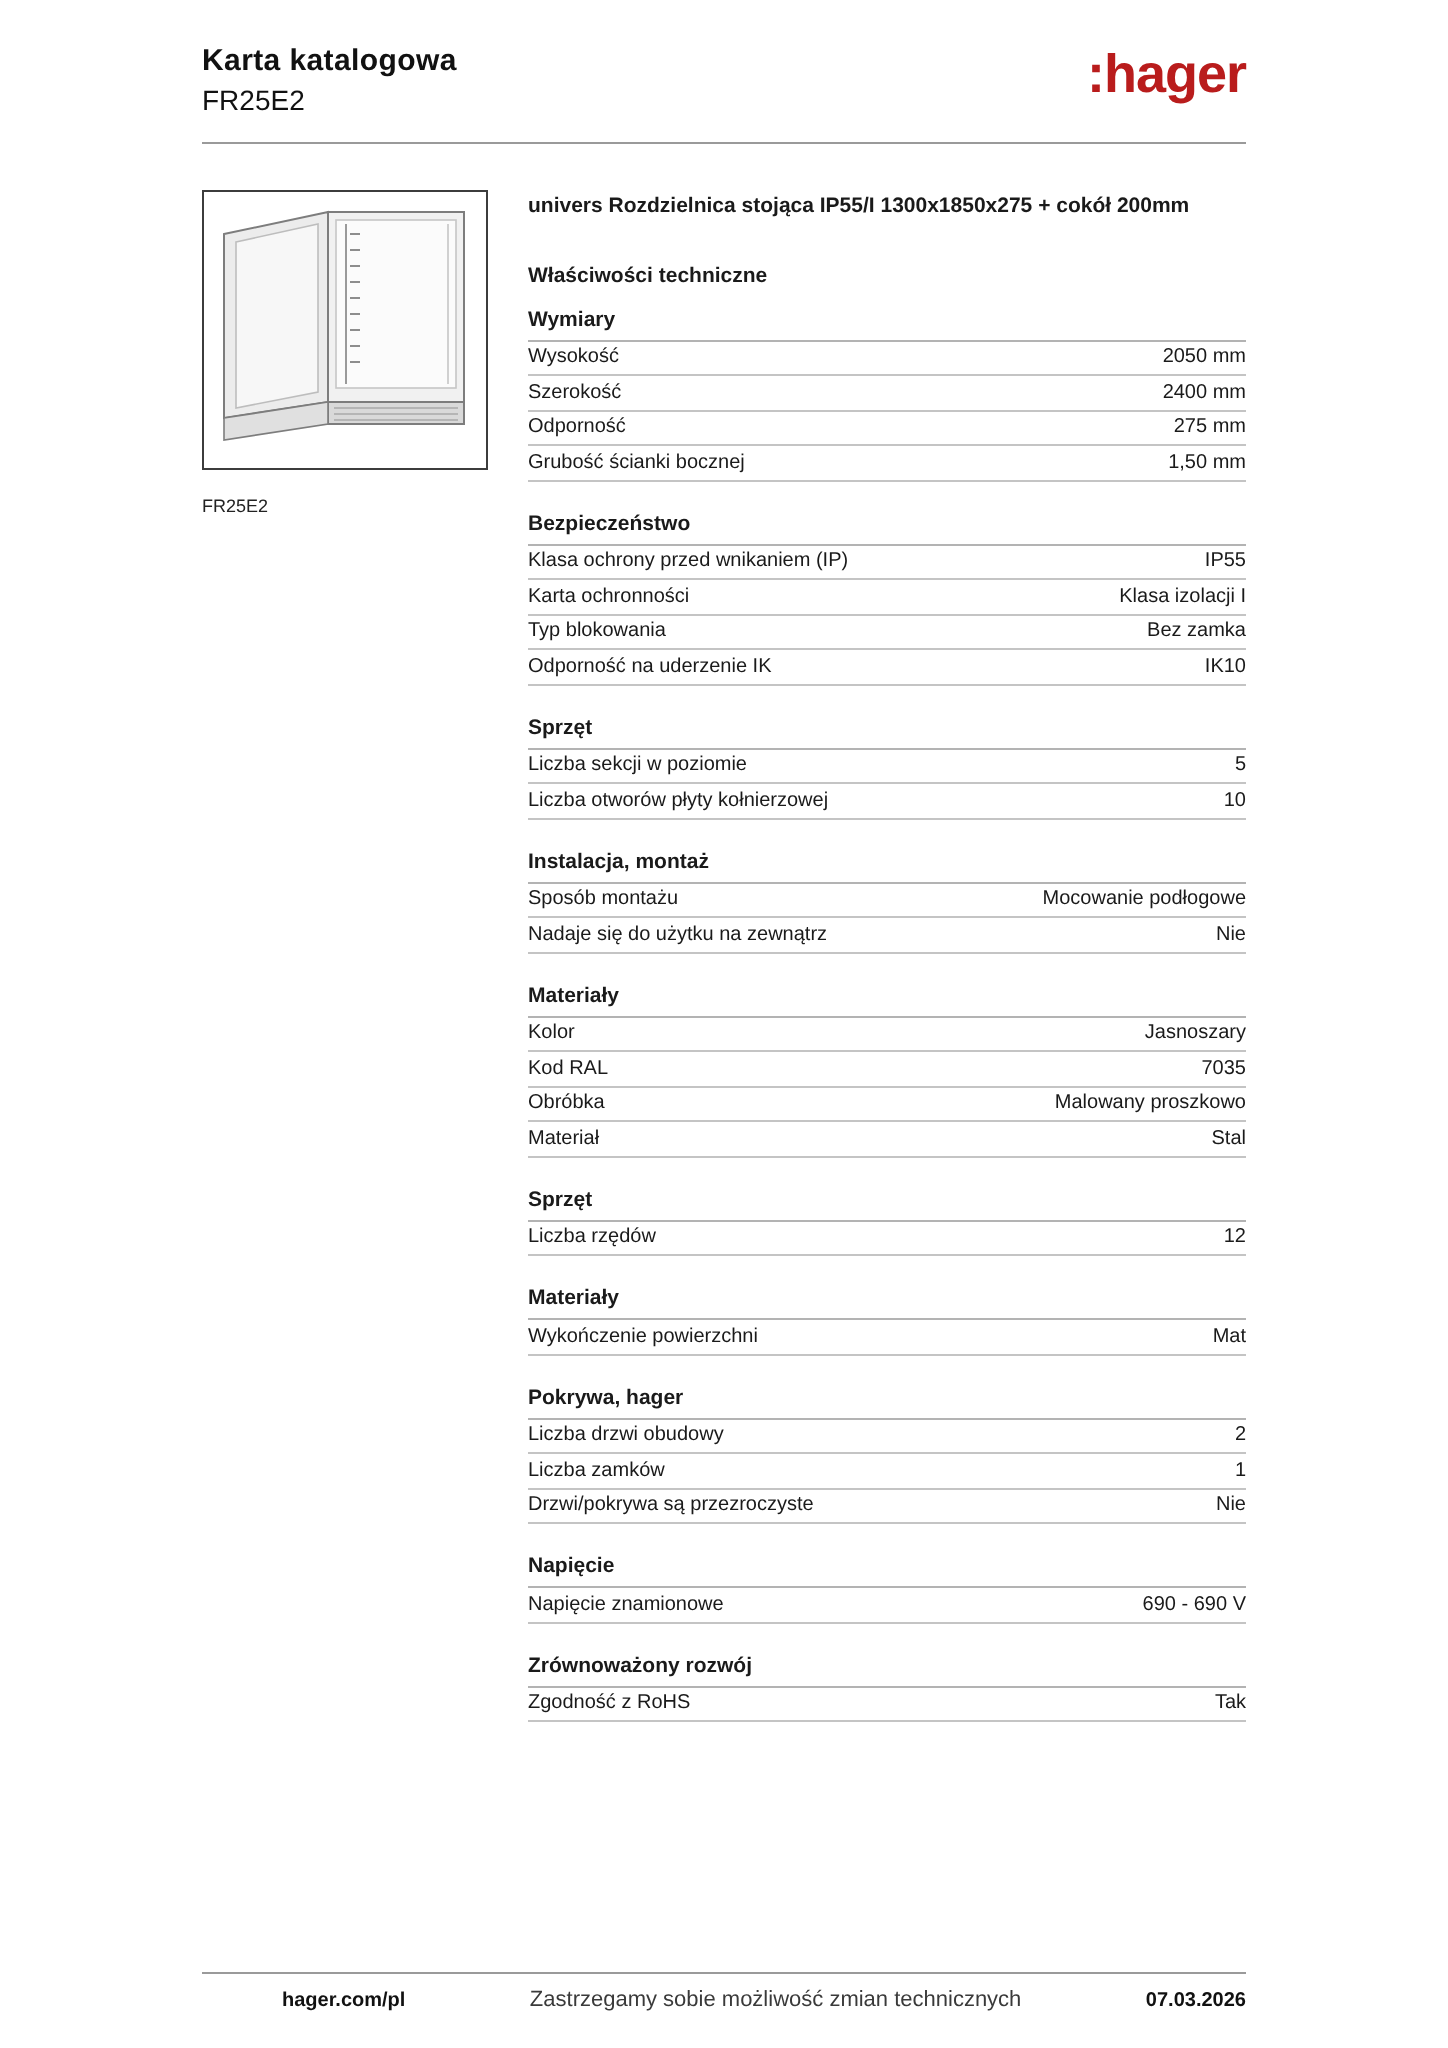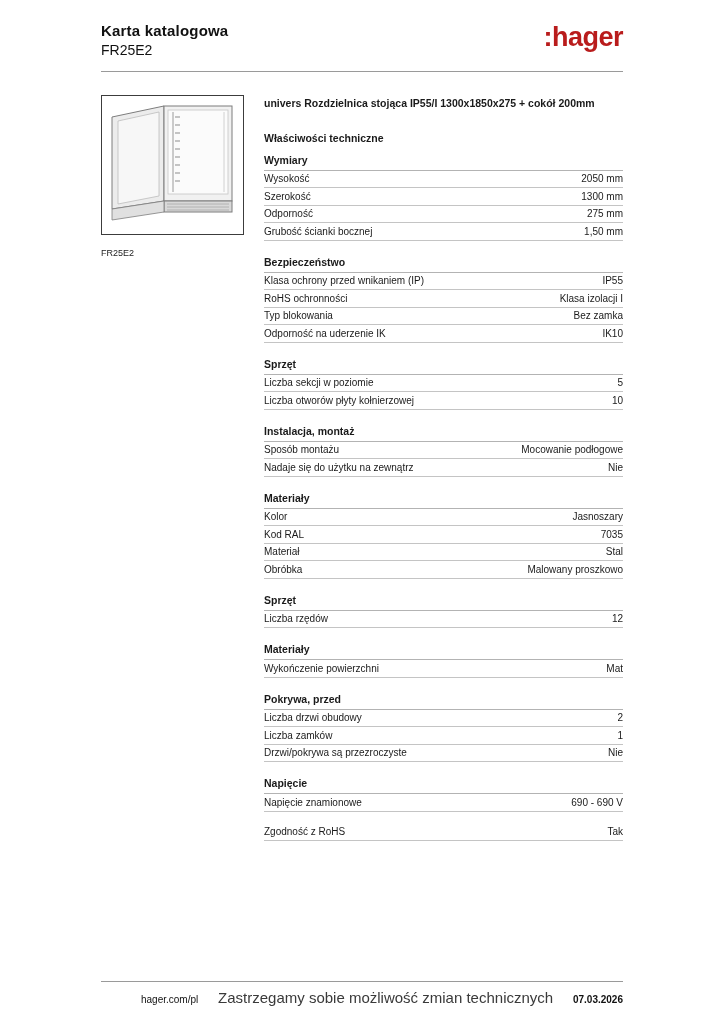--- a/index.html
+++ b/index.html
@@ -95,22 +95,22 @@
 
   
   .footer { margin-top: auto; }
   .footer-rule { border: none; border-top: 1px solid #9a9a9a; }
   .footer-row {
     display: flex;
     justify-content: space-between;
     align-items: baseline;
     padding-top: 7px;
   }
-  .footer-left  { font-size: 10px; font-weight: normal; color: #111; text-decoration: none; cursor: pointer; padding-left: 40px; }
-  .footer-center{ font-size: 15px; color: #3a3a3a; }
+  .footer-left  { font-size: 10px; font-weight: bold; color: #111; text-decoration: none; cursor: pointer; padding-left: 40px; }
+  .footer-center{ font-size: 11px; color: #3a3a3a; }
   .footer-right { font-size: 10px; font-weight: bold; color: #111; }
 </style>
 </head>
 <body>
 
 <div class="page">
 
   <div class="header">
     <div>
       <div class="doc-title">Karta katalogowa</div>
@@ -165,39 +165,39 @@
       <div class="specs-heading">Właściwości techniczne</div>
       <div id="sections">
           <section class="spec-section">
             <div class="section-title">Wymiary</div>
             <div class="spec-row">
               <span class="spec-label">Wysokość</span>
               <span class="spec-value">2050 mm</span>
             </div>
             <div class="spec-row">
               <span class="spec-label">Szerokość</span>
-              <span class="spec-value">1300 mm</span>
+              <span class="spec-value">2400 mm</span>
             </div>
             <div class="spec-row">
               <span class="spec-label">Odporność</span>
               <span class="spec-value">275 mm</span>
             </div>
             <div class="spec-row">
               <span class="spec-label">Grubość ścianki bocznej</span>
               <span class="spec-value">1,50 mm</span>
             </div>
           </section>
           <section class="spec-section">
             <div class="section-title">Bezpieczeństwo</div>
             <div class="spec-row">
               <span class="spec-label">Klasa ochrony przed wnikaniem (IP)</span>
               <span class="spec-value">IP55</span>
             </div>
             <div class="spec-row">
-              <span class="spec-label">RoHS ochronności</span>
+              <span class="spec-label">Karta ochronności</span>
               <span class="spec-value">Klasa izolacji I</span>
             </div>
             <div class="spec-row">
               <span class="spec-label">Typ blokowania</span>
               <span class="spec-value">Bez zamka</span>
             </div>
             <div class="spec-row">
               <span class="spec-label">Odporność na uderzenie IK</span>
               <span class="spec-value">IK10</span>
             </div>
@@ -228,44 +228,44 @@
             <div class="section-title">Materiały</div>
             <div class="spec-row">
               <span class="spec-label">Kolor</span>
               <span class="spec-value">Jasnoszary</span>
             </div>
             <div class="spec-row">
               <span class="spec-label">Kod RAL</span>
               <span class="spec-value">7035</span>
             </div>
             <div class="spec-row">
+              <span class="spec-label">Obróbka</span>
+              <span class="spec-value">Malowany proszkowo</span>
+            </div>
+            <div class="spec-row">
               <span class="spec-label">Materiał</span>
               <span class="spec-value">Stal</span>
             </div>
-            <div class="spec-row">
-              <span class="spec-label">Obróbka</span>
-              <span class="spec-value">Malowany proszkowo</span>
-            </div>
           </section>
           <section class="spec-section">
             <div class="section-title">Sprzęt</div>
             <div class="spec-row">
               <span class="spec-label">Liczba rzędów</span>
               <span class="spec-value">12</span>
             </div>
           </section>
           <section class="spec-section">
             <div class="section-title">Materiały</div>
             <div class="spec-row">
               <span class="spec-label">Wykończenie powierzchni</span>
               <span class="spec-value">Mat</span>
             </div>
           </section>
           <section class="spec-section">
-            <div class="section-title">Pokrywa, przed</div>
+            <div class="section-title">Pokrywa, hager</div>
             <div class="spec-row">
               <span class="spec-label">Liczba drzwi obudowy</span>
               <span class="spec-value">2</span>
             </div>
             <div class="spec-row">
               <span class="spec-label">Liczba zamków</span>
               <span class="spec-value">1</span>
             </div>
             <div class="spec-row">
               <span class="spec-label">Drzwi/pokrywa są przezroczyste</span>
@@ -273,20 +273,21 @@
             </div>
           </section>
           <section class="spec-section">
             <div class="section-title">Napięcie</div>
             <div class="spec-row">
               <span class="spec-label">Napięcie znamionowe</span>
               <span class="spec-value">690 - 690 V</span>
             </div>
           </section>
           <section class="spec-section">
+            <div class="section-title">Zrównoważony rozwój</div>
             <div class="spec-row">
               <span class="spec-label">Zgodność z RoHS</span>
               <span class="spec-value">Tak</span>
             </div>
           </section>
         </div>
     </div>
 
   </div>
 

